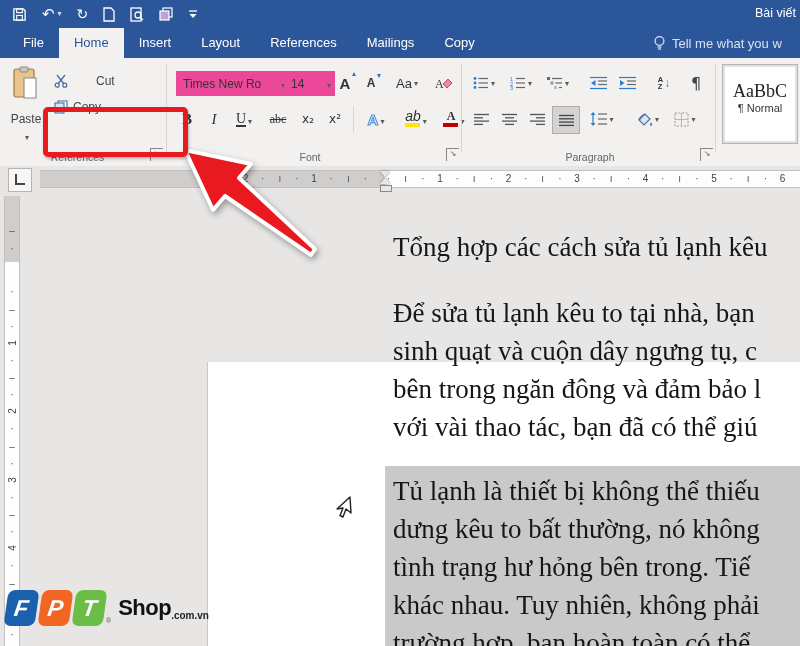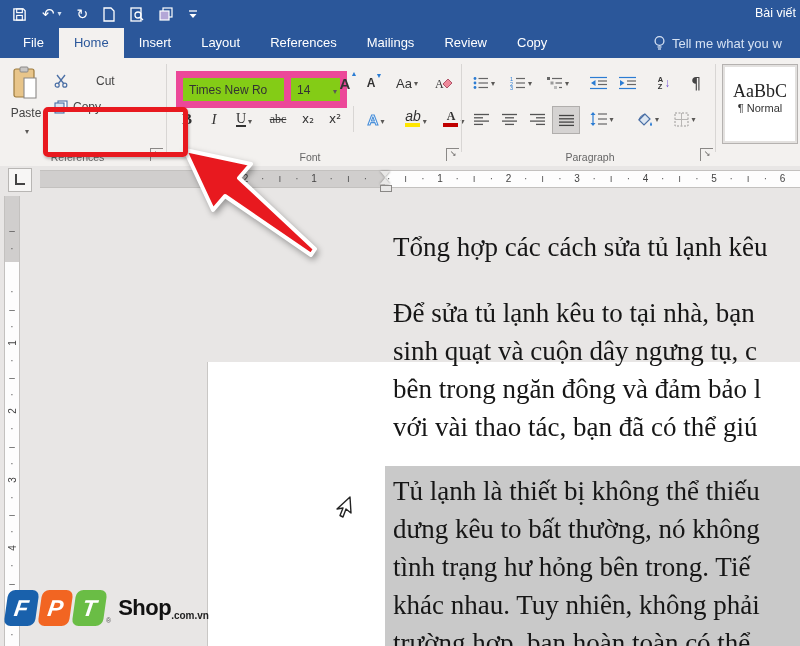--- a/index.html
+++ b/index.html
@@ -19,22 +19,22 @@
           color:#d6e2f3;font-size:13px;white-space:nowrap;text-align:center;}
   
   .ribbon{position:absolute;left:0;top:58px;width:800px;height:108px;background:#f3f1ef;border-bottom:1px solid #d2d0ce;}
   .vdiv{position:absolute;top:6px;height:88px;width:1px;background:#d8d6d4;}
   .grouplabel{position:absolute;bottom:3px;font-size:10.5px;color:#666;text-align:center;}
   .launcher{position:absolute;width:12px;height:12px;border-top:1px solid #8a8886;border-left:1px solid #8a8886;
             font-size:8px;line-height:10px;text-align:center;color:#5f5d5b;}
   .sbtn{position:absolute;display:flex;align-items:center;gap:5px;font-size:12px;color:#444;height:22px;}
   .dd::after{content:"▾";font-size:8px;color:#5a5856;margin-left:2px;}
   .paste-btn{position:absolute;left:4px;top:8px;width:44px;height:90px;display:flex;flex-direction:column;align-items:center;}
-  .paste-label{font-size:12px;color:#444;margin-top:6px;}
-  .combo{position:absolute;height:23px;background:#84cc16;border:7px solid #ec4899;display:flex;align-items:center;
+  .paste-label{font-size:12px;color:#444;margin-top:12px;}
+  .combo{position:absolute;height:23px;background:#ec4899;border:1px solid #ec4899;display:flex;align-items:center;
          font-size:12px;color:#333;padding:0 3px 0 6px;justify-content:space-between;}
   .rbtn{position:absolute;height:26px;display:flex;align-items:center;justify-content:center;color:#333;}
   .rbtn.active{background:#d5d3d2;border:1px solid #b0aeac;}
   .serifB{font-family:"Liberation Serif",serif;font-weight:bold;font-size:15px;}
   .serifI{font-family:"Liberation Serif",serif;font-style:italic;font-size:15px;}
   .underl{font-family:"Liberation Serif",serif;font-size:14px;border-bottom:2px solid #333;line-height:13px;}
   .strike{font-size:12px;text-decoration:line-through;font-family:"Liberation Serif",serif;}
   .subsup{font-family:"DejaVu Sans",sans-serif;font-size:12px;}
   .colorbtn{display:flex;flex-direction:column;align-items:center;line-height:11px;}
   .colorbar{width:15px;height:4px;margin-top:1px;}
@@ -135,21 +135,20 @@
     <div class="doc-title">Bài viết</div>
   </div>
 
   <div class="tabrow" id="tabrow">
       <div class="tab">File</div>
       <div class="tab active">Home</div>
       <div class="tab">Insert</div>
       <div class="tab">Layout</div>
       <div class="tab">References</div>
       <div class="tab">Mailings</div>
-      <div class="tab">Review</div>
       <div class="tab">Copy</div>
     </div>
   <div class="tellme">
     <svg width="13" height="16" viewBox="0 0 13 16">
         <circle cx="6.5" cy="6" r="4.4" fill="none" stroke="#d6e2f3" stroke-width="1.3"></circle>
         <line x1="4.5" y1="12" x2="8.5" y2="12" stroke="#d6e2f3" stroke-width="1.3"></line>
         <line x1="5" y1="14" x2="8" y2="14" stroke="#d6e2f3" stroke-width="1.3"></line>
       </svg>
     <span>Tell me what you w</span>
   </div>

